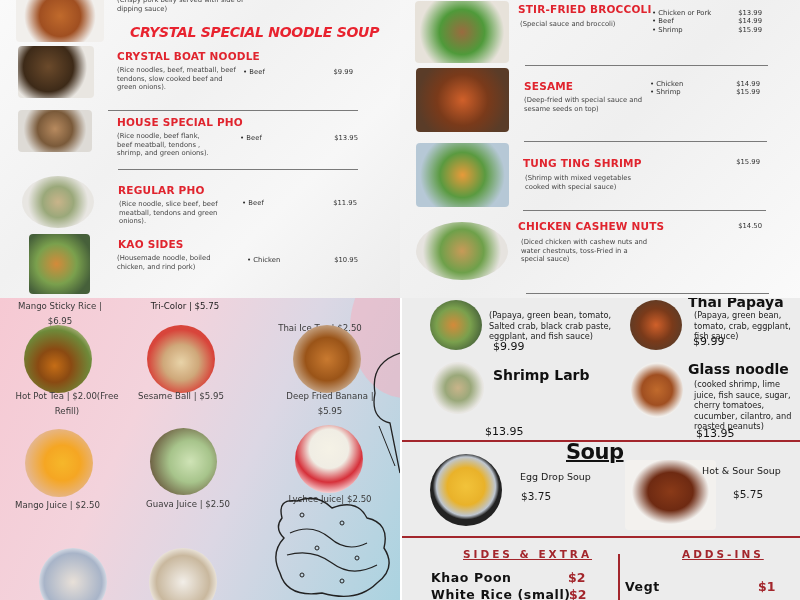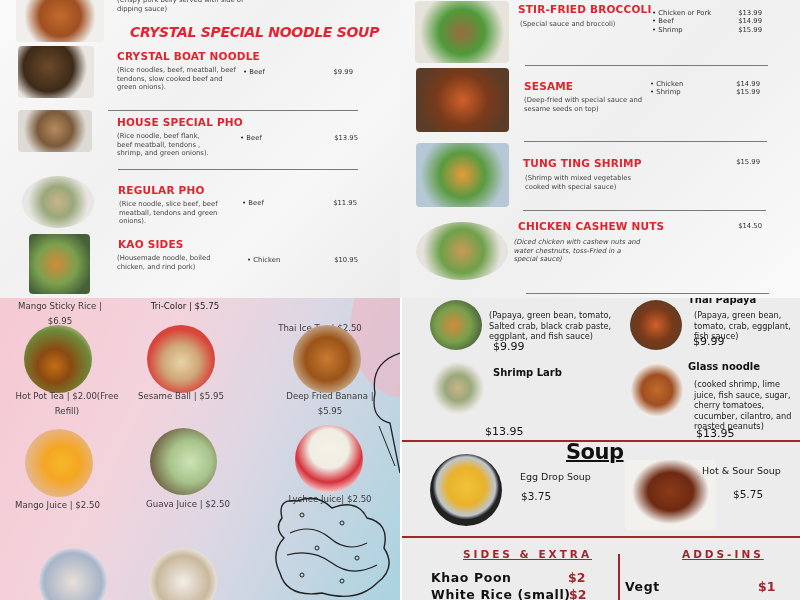--- a/index.html
+++ b/index.html
@@ -42,21 +42,21 @@
   .c-banana { background: radial-gradient(circle at 50% 50%, #c97a30 0%, #9a5418 45%, #d8c7b5 85%); }
   .c-mango { background: radial-gradient(circle at 55% 50%, #f6b72a 0%, #f5a623 35%, #e4b896 75%); }
   .c-guava { background: radial-gradient(circle at 60% 50%, #cfe3b6 0%, #a7c48b 40%, #6a5a3e 80%); }
   .c-lychee { background: radial-gradient(circle at 50% 35%, #f5f2e6 0%, #f0ede4 35%, #d6303a 60%, #fff 85%); }
   .c-ice1 { background: radial-gradient(circle at 50% 50%, #e8e0d8 0%, #a8b4c8 60%, #fff 82%); }
   .c-ice2 { background: radial-gradient(circle at 50% 50%, #f2eee8 0%, #c9b89e 55%, #fff 82%); }
   .peach-arc { position: absolute; right: -60px; top: -40px; width: 110px; height: 140px; border-radius: 50%; background: #f2b4c3; opacity: 0.6; }
 
   
   .q4-desc { position: absolute; color: #222; font-size: 8.2px; line-height: 10.5px; font-family: "DejaVu Sans", sans-serif; }
-  .q4-name { position: absolute; color: #111; font-weight: bold; font-size: 10px; }
+  .q4-name { position: absolute; color: #111; font-weight: bold; font-size: 14px; }
   .q4-price { position: absolute; color: #111; font-size: 11px; }
   .red-line { position: absolute; height: 2px; background: #a3262c; left: 0; width: 398px; }
   .soup-title { position: absolute; font-weight: bold; font-size: 21px; color: #111; text-decoration: underline; text-decoration-thickness: 2px; letter-spacing: -0.5px; }
   .soup-name { position: absolute; color: #1a1a1a; font-size: 9.5px; }
   .soup-price { position: absolute; color: #1a1a1a; font-size: 10.5px; }
   .sect-head { position: absolute; color: #a3262c; font-size: 10.5px; letter-spacing: 3px; text-decoration: underline; font-weight: bold; }
   .side-name { position: absolute; color: #111; font-weight: bold; font-size: 12.5px; letter-spacing: 0.6px; }
   .side-price { position: absolute; color: #a3262c; font-weight: bold; font-size: 12.5px; }
   .v-red { position: absolute; width: 2px; background: #a3262c; }
 </style>
@@ -134,21 +134,21 @@
   <div class="hr" style="left:124px; top:141px; width:243px;"></div>
 
   <div class="photo food-h" style="left:16px; top:143px; width:93px; height:64px;"></div>
   <div class="item-name" style="left:123px; top:157px;text-align:center;">TUNG TING SHRIMP</div>
   <div class="item-desc" style="left:125px; top:174px; width:110px;">(Shrimp with mixed vegetables cooked with special sauce)</div>
   <div class="item-prices" style="left:326px; top:158px; width:34px;">$15.99</div>
   <div class="hr" style="left:123px; top:210px; width:243px;"></div>
 
   <div class="photo food-i round" style="left:16px; top:222px; width:92px; height:58px;"></div>
   <div class="item-name" style="left:118px; top:220px;">CHICKEN CASHEW NUTS</div>
-  <div class="item-desc" style="left:114px; top:238px; width:130px;font-style:italic;">(Diced chicken with cashew nuts and water chestnuts, toss-Fried in a special sauce)</div>
+  <div class="item-desc" style="left:121px; top:238px; width:130px;">(Diced chicken with cashew nuts and water chestnuts, toss-Fried in a special sauce)</div>
   <div class="item-prices" style="left:328px; top:222px; width:34px;">$14.50</div>
   <div class="hr" style="left:126px; top:293px; width:243px;"></div>
 </div>
 
 <div class="quad" id="q3">
   <div class="peach-arc"></div>
 
   <div class="d-label" style="left:5px; top:1px; width:110px;">Mango Sticky Rice |  $6.95</div>
   <div class="d-label" style="left:145px; top:1px; width:80px; color:#222;">Tri-Color  |  $5.75</div>
   <div class="d-label" style="left:275px; top:7px; width:90px;margin-top:16px;">Thai Ice Tea  |  $2.50</div>

